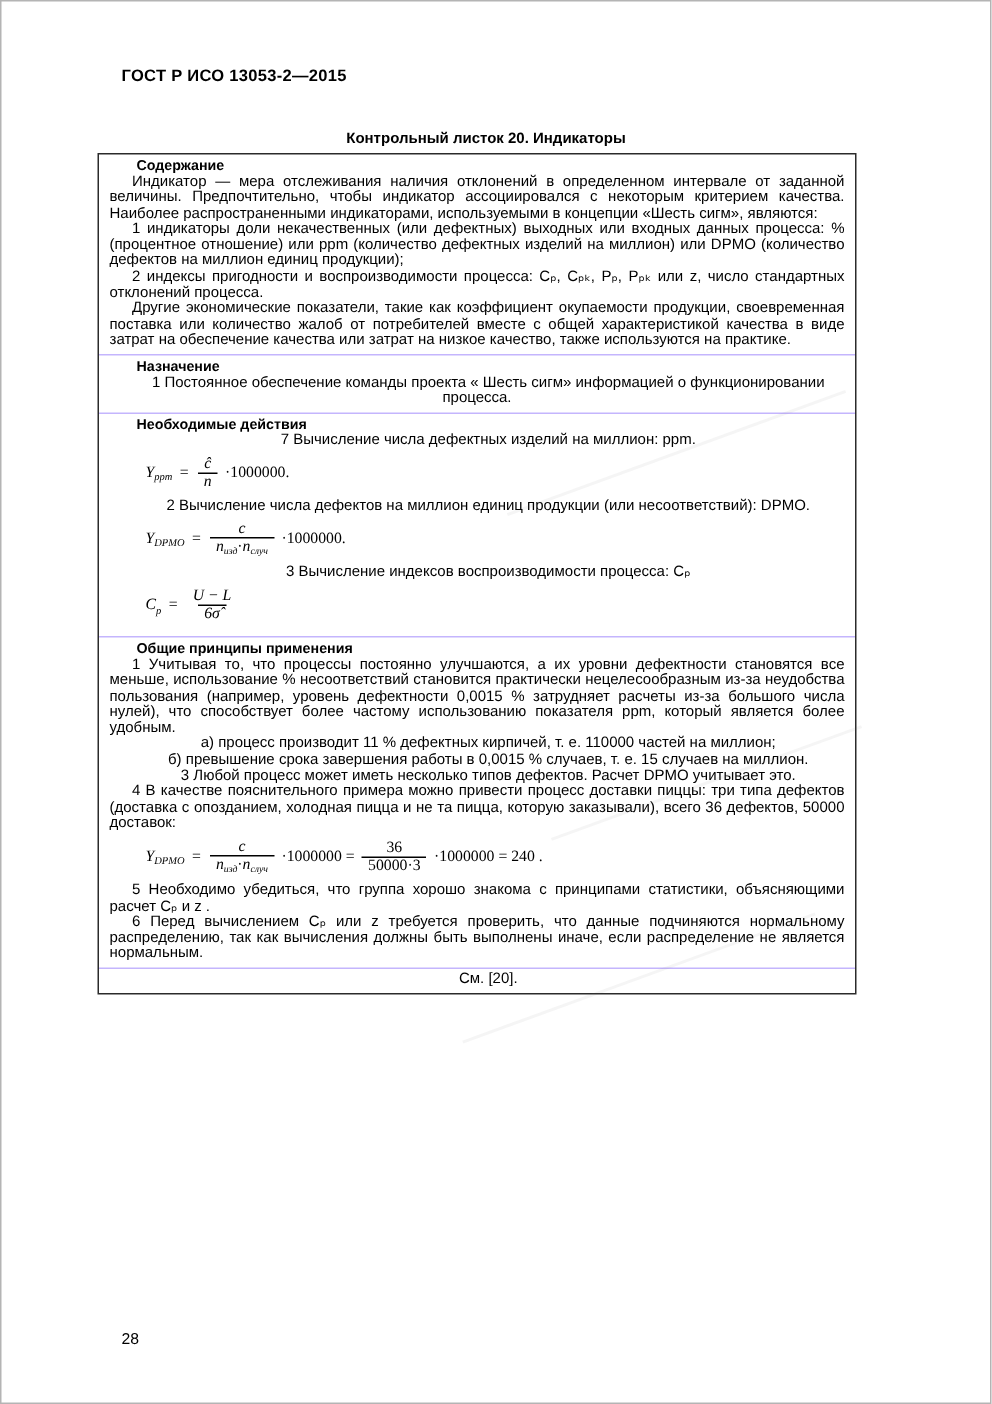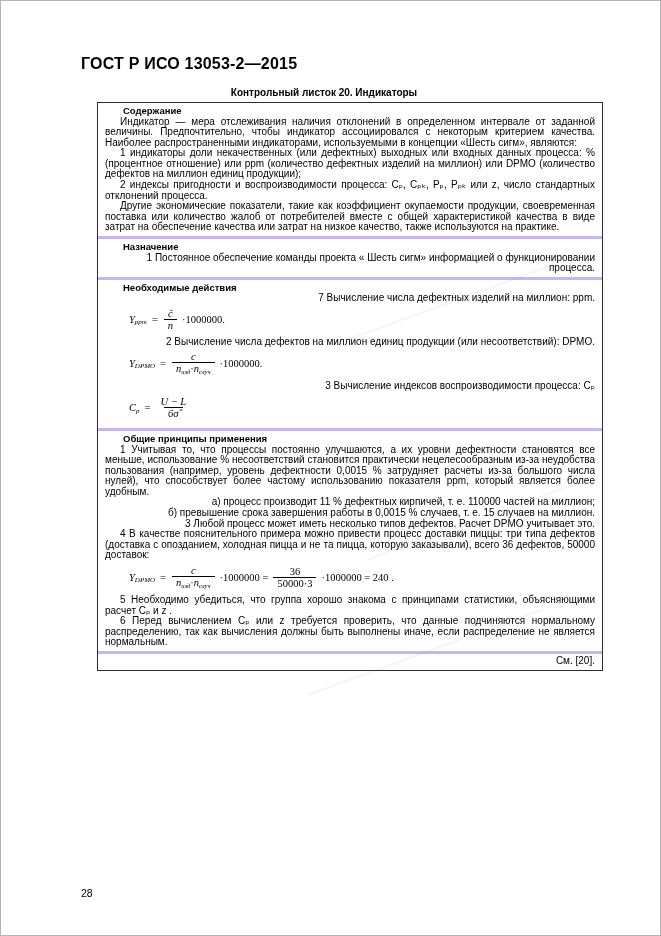--- a/index.html
+++ b/index.html
@@ -7,44 +7,44 @@
     width:661px;height:936px;
     background:#ffffff;
     position:relative;
     box-sizing:border-box;
     border:1px solid #b4b4b4;
     overflow:hidden;
     font-family:"Liberation Sans","DejaVu Sans",sans-serif;
     color:#000;
   }
   .doc-code{
-    position:absolute;top:54px;left:80px;
-    font-size:16px;font-weight:bold;letter-spacing:.2px;
+    position:absolute;top:44px;left:80px;
+    font-size:11px;font-weight:bold;letter-spacing:.2px;
   }
   .sheet-title{
     position:absolute;top:86px;left:0;right:13px;
     text-align:center;font-size:10px;font-weight:bold;
   }
   .sheet{
-    position:absolute;top:101px;left:96px;width:506px;
+    position:absolute;top:101px;left:64px;width:506px;
     border:1px solid #2b2b2b;
     box-sizing:border-box;
     background:#fff;
   }
   .section{padding:2px 7px 3px 7px}
-  .section + .section{border-top:3px solid #c4b5fd}
+  .section + .section{border-top:1px solid #c4b5fd}
   .sec-header{
     font-weight:bold;font-size:9.5px;line-height:11.5px;
     padding-left:18px;
   }
   .para{
     font-size:10px;line-height:10.6px;
     text-align:justify;text-indent:15px;
   }
-  .para.tight{text-align:right}
+  .para.tight{text-align:center}
   
   .formula{
     font-family:"Liberation Serif","DejaVu Serif",serif;
     font-size:10.5px;
     margin:4px 0 6px 24px;
     display:flex;align-items:center;
     font-style:italic;
   }
   .up{font-style:normal}
   .fsub{font-size:7px;position:relative;top:3px;margin:0 1px 0 0;font-style:italic}

